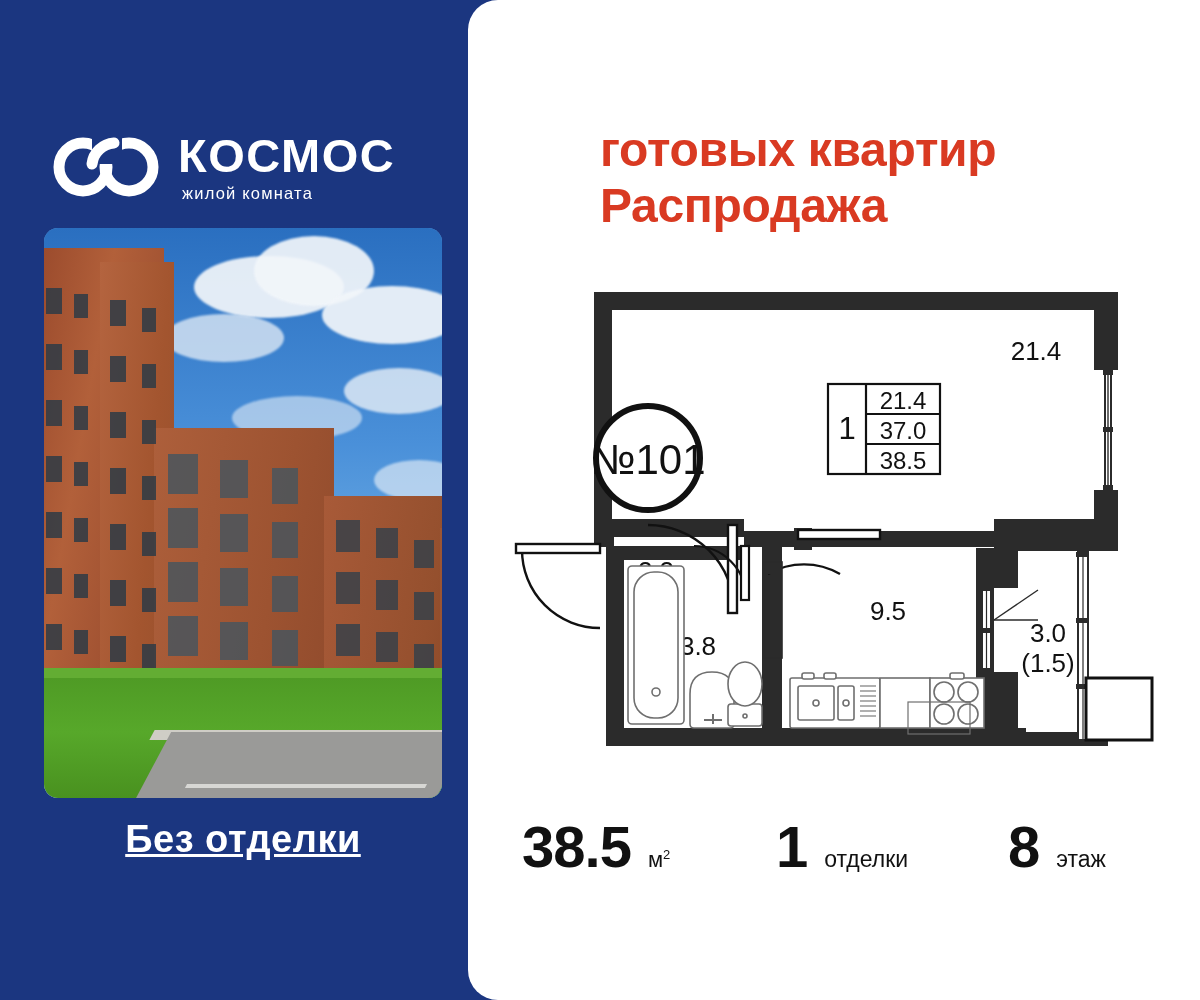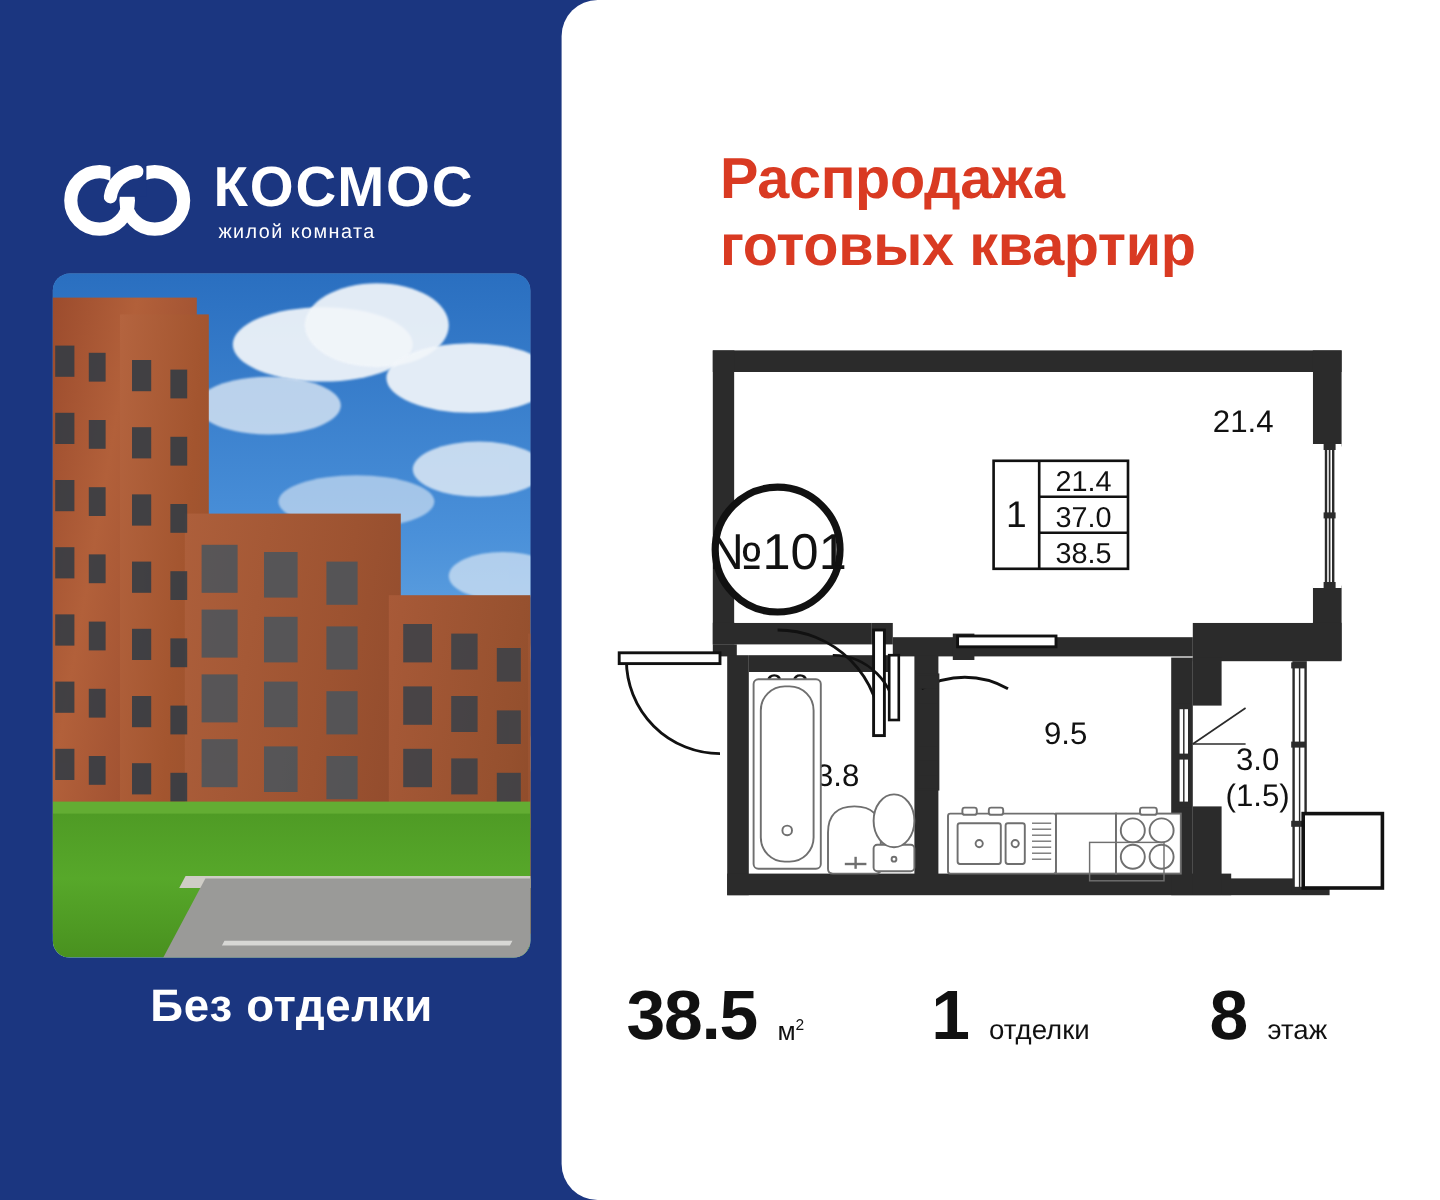--- a/index.html
+++ b/index.html
@@ -99,21 +99,21 @@
     background:#e6e6e4;transform:skewX(-28deg);opacity:.8;
   }
   .kerb{
     position:absolute;right:-10px;bottom:58px;width:300px;height:10px;
     background:#cfcdc6;transform:skewX(-28deg);
   }
 
   
   .caption{
     position:absolute;left:0;top:818px;width:486px;text-align:center;
-    color:#ffffff;font-size:38px;font-weight:bold;letter-spacing:.5px;
+    color:#ffffff;font-size:38px;font-weight:bold;letter-spacing:.5px;text-decoration:underline;
   }
 
   
   .headline{
     position:absolute;left:600px;top:122px;width:520px;
     color:#d93a22;font-size:48px;font-weight:bold;line-height:1.17;
     letter-spacing:-.3px;
   }
   .headline span{display:block;}
 
@@ -270,22 +270,22 @@
     <div class="lawn-top"></div>
     <div class="lawn"></div>
     <div class="kerb"></div>
     <div class="road"></div>
     <div class="road-line"></div>
   </div>
 
   <div class="caption">Без отделки</div>
 
   <div class="headline">
+    <span>готовых квартир</span>
     <span>Распродажа</span>
-    <span>готовых квартир</span>
   </div>
 
   <div class="plan">
     <svg viewBox="0 0 660 500" width="660" height="500">
 
       <g fill="#2b2b2b">
 
         <rect x="96" y="12" width="524" height="18"></rect>
 
         <rect x="96" y="12" width="18" height="245"></rect>

